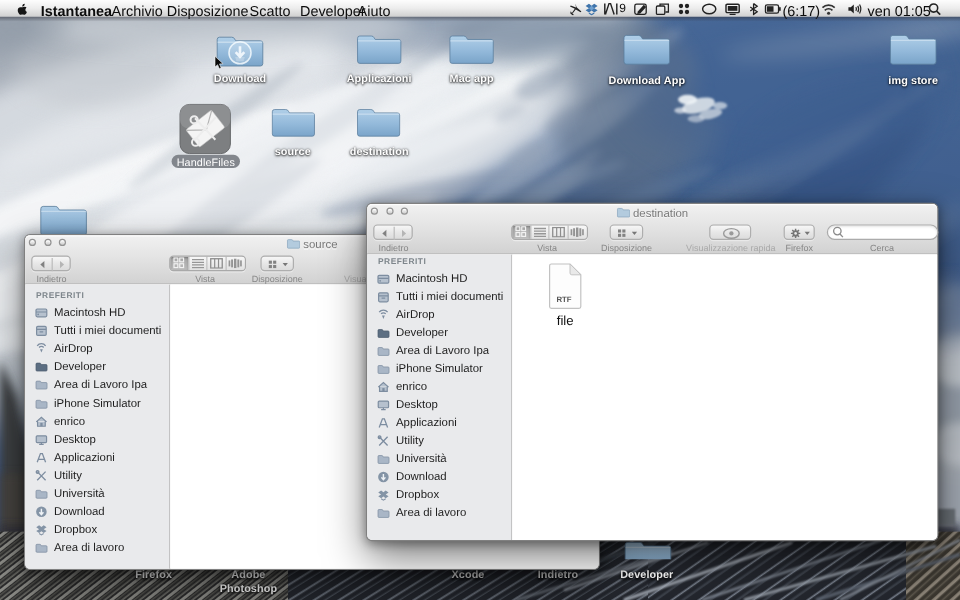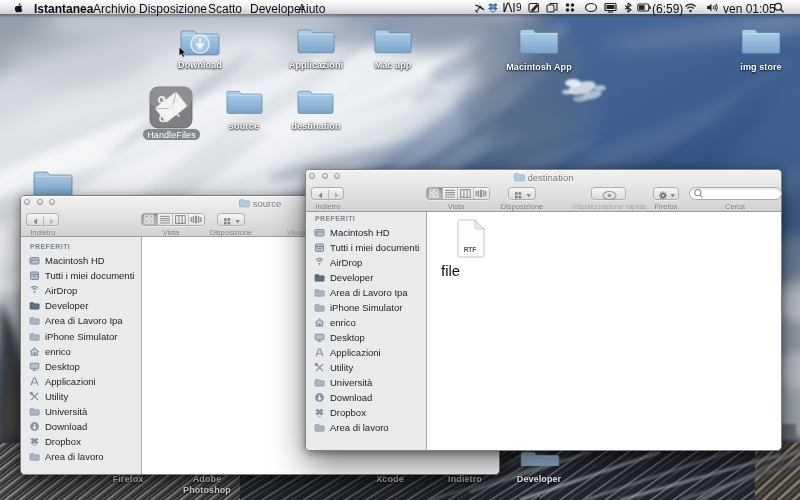--- a/index.html
+++ b/index.html
@@ -287,21 +287,21 @@
         <use href="#folder"></use>
       </svg>
     <div class="dlabel" style="left:276px;top:60px;width:80px">Applicazioni</div>
     <svg class="abs" style="left:374px;top:26px" width="38" height="28" viewBox="0 0 40 29">
         <use href="#folder"></use>
       </svg>
     <div class="dlabel" style="left:353px;top:60px;width:80px">Mac app</div>
     <svg class="abs" style="left:519px;top:25px" width="40" height="30" viewBox="0 0 40 29">
         <use href="#folder"></use>
       </svg>
-    <div class="dlabel" style="left:499px;top:62px;width:80px">Macintosh App</div>
+    <div class="dlabel" style="left:499px;top:62px;width:80px">Download App</div>
     <svg class="abs" style="left:741px;top:25px" width="40" height="30" viewBox="0 0 40 29">
         <use href="#folder"></use>
       </svg>
     <div class="dlabel" style="left:721px;top:62px;width:80px">img store</div>
     <svg class="abs" style="left:149px;top:86px" width="44" height="43" viewBox="0 0 44 43">
       <rect x="1" y="1" width="42" height="41" rx="8" fill="#7d7f81" stroke="#646668" stroke-width="0.8"></rect>
       <rect x="1" y="1" width="42" height="20" rx="7" fill="#949698" opacity=".7"></rect>
       <g transform="rotate(-38 22 21)">
         <rect x="8.5" y="12" width="27" height="18.5" rx="1.5" fill="#f4f4f4" stroke="#c0c0c0" stroke-width=".5"></rect>
         <path d="M8.5 12.5 L22 22.5 L35.5 12.5" fill="none" stroke="#b5b5b5" stroke-width="1"></path>
@@ -679,21 +679,21 @@
           </svg>
           <span class="tx">Area di lavoro</span>
         </div>
     </div>
     <div class="content" style="left:121px;top:42px;right:0;bottom:0">
       <svg class="abs" style="left:30px;top:7px" width="28" height="39" viewBox="0 0 28 39">
         <path d="M1 2.5 Q1 1 2.5 1 L18 1 L27 10 L27 36.5 Q27 38 25.5 38 L2.5 38 Q1 38 1 36.5 Z" fill="#fdfdfd" stroke="#c2c2c2" stroke-width="1"></path>
         <path d="M18 1 L18 8.5 Q18 10 19.5 10 L27 10 Z" fill="#e9e9e9" stroke="#c2c2c2" stroke-width=".8"></path>
         <text x="13" y="33" font-size="6.5" font-weight="bold" fill="#555" text-anchor="middle" font-family="Liberation Sans, sans-serif">RTF</text>
       </svg>
-      <div class="abs" style="left:14px;top:50px;width:60px;text-align:left;font-size:15px;color:#111">file</div>
+      <div class="abs" style="left:14px;top:50px;width:60px;text-align:center;font-size:11px;color:#111">file</div>
     </div>
   </div>
 
   <div id="menubar">
     <svg class="abs" style="left:14px;top:2.2px" width="10" height="11" viewBox="0 0 100 110">
       <path d="M63 12 C55 13 48 19 46 28 C45 32 45 34 46 34 C54 35 62 29 65 21 C66 18 66 13 65 12 Z" fill="#161616"></path>
       <path d="M47 40 C52 40 58 36 66 36 C72 36 78 39 81 44 C74 49 71 55 72 63 C73 71 78 76 84 79 C81 88 77 94 72 99 C68 103 64 105 59 103 C54 101 51 100 47 100 C43 100 40 101 35 103 C30 105 26 103 22 99 C13 90 7 77 8 64 C9 50 18 41 30 41 C37 41 42 40 47 40 Z" fill="#161616"></path>
     </svg>
     <span class="mitem" style="left:34px;font-weight:bold">Istantanea</span>
     <span class="mitem" style="left:93px">Archivio</span>
@@ -736,21 +736,21 @@
       <line x1="4" y1="10" x2="9" y2="10" stroke="#222" stroke-width="1.2"></line>
     </svg>
     <svg class="abs" style="left:624px;top:2px" width="8" height="11" viewBox="0 0 8 11">
       <path d="M4 1 L4 10 L7 7.8 L1.2 3.8 M4 1 L7 3.2 L1.2 7.2" fill="none" stroke="#222" stroke-width="1.1"></path>
     </svg>
     <svg class="abs" style="left:637px;top:3px" width="14" height="9" viewBox="0 0 14 9">
       <rect x="0.8" y="1" width="11" height="7" rx="1.5" fill="none" stroke="#222" stroke-width="1.1"></rect>
       <rect x="2" y="2.2" width="5.6" height="4.6" fill="#222"></rect>
       <rect x="12.2" y="3" width="1.4" height="3" fill="#222"></rect>
     </svg>
-    <span class="mitem" style="left:652px">(6:59)</span>
+    <span class="mitem" style="left:652px">(6:17)</span>
     <svg class="abs" style="left:684px;top:2px" width="13" height="11" viewBox="0 0 13 11">
       <path d="M1.4 4.4 A7.2 7.2 0 0 1 11.6 4.4" fill="none" stroke="#333" stroke-width="1.4"></path>
       <path d="M3.3 6.6 A4.6 4.6 0 0 1 9.7 6.6" fill="none" stroke="#333" stroke-width="1.4"></path>
       <circle cx="6.5" cy="9" r="1.3" fill="#333"></circle>
     </svg>
     <svg class="abs" style="left:706px;top:2px" width="13" height="11" viewBox="0 0 13 11">
       <path d="M1 4 L3 4 L5.5 1.8 L5.5 9.2 L3 7 L1 7 Z" fill="#222"></path>
       <path d="M7.2 4 Q8.2 5.5 7.2 7 M8.8 2.9 Q10.3 5.5 8.8 8.1 M10.3 1.8 Q12.4 5.5 10.3 9.2" stroke="#222" fill="none" stroke-width="1"></path>
     </svg>
     <span class="mitem" style="left:723px">ven 01:05</span>

